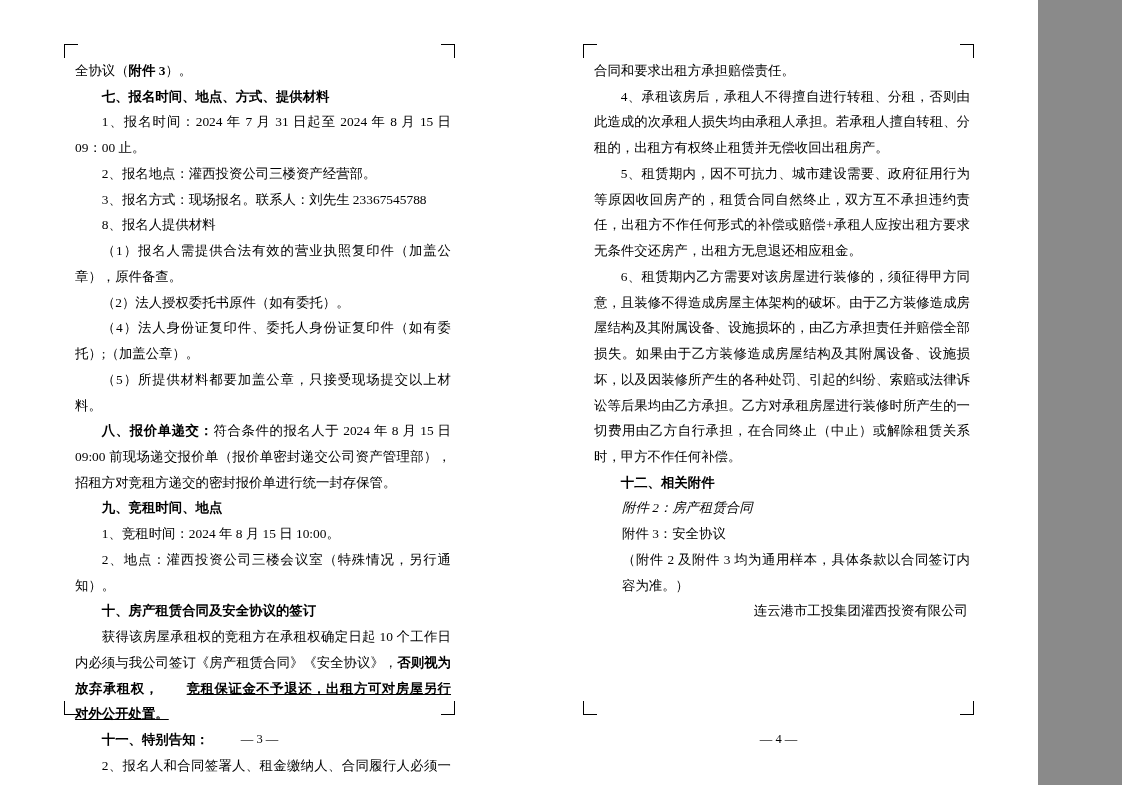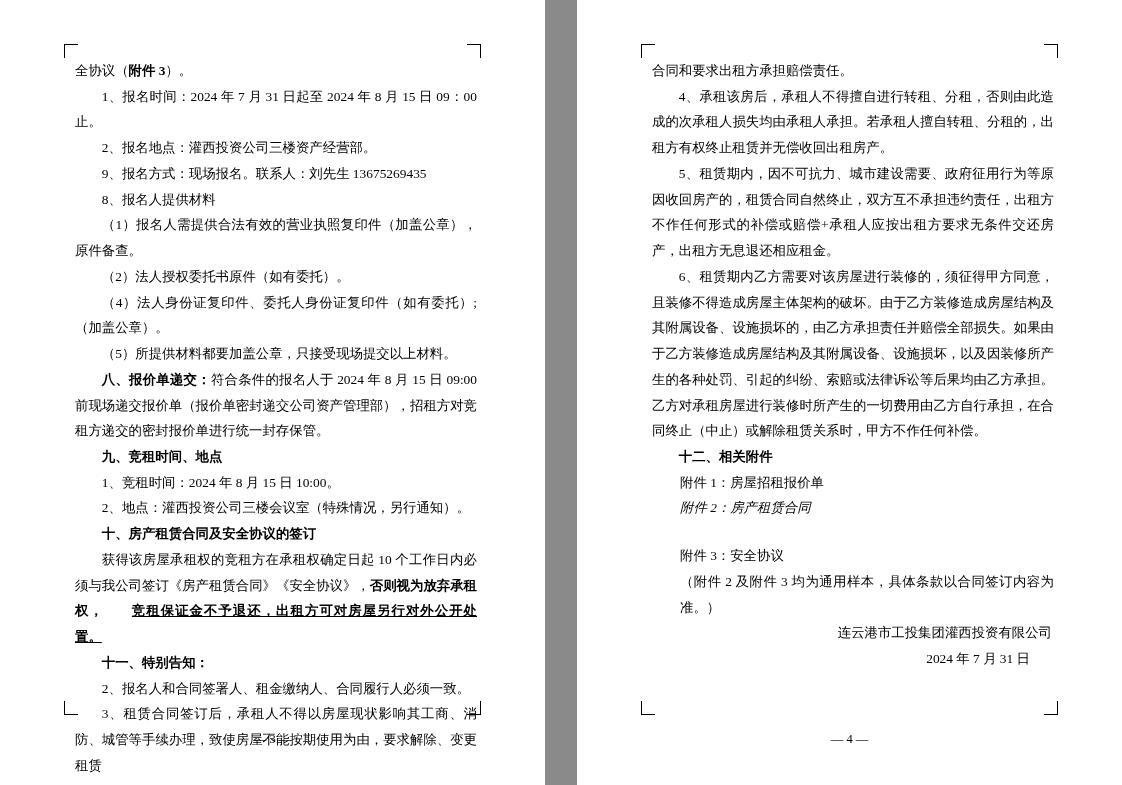--- a/index.html
+++ b/index.html
@@ -8,21 +8,21 @@
     background: #8a8a8a;
   }
   body {
     width: 1122px;
     height: 785px;
     font-family: "Liberation Serif", "DejaVu Serif", serif;
     overflow: hidden;
   }
   .workspace {
     position: relative;
-    width: 1122px;
+    width: 1038px;
     height: 785px;
     background: #8a8a8a;
     display: flex;
     justify-content: space-between;
   }
   .page {
     position: relative;
     width: 545px;
     height: 785px;
     background: #ffffff;
@@ -93,23 +93,24 @@
 
 <div class="workspace">
 
   <div class="page page-left">
     <div class="crop tl"></div>
     <div class="crop tr"></div>
     <div class="crop bl"></div>
     <div class="crop br"></div>
     <div class="content" id="body-0">
         <p class="noindent">全协议（<b>附件 3</b>）。</p>
+        <p class="heading">七、报名时间、地点、方式、提供材料</p>
         <p>1、报名时间：2024 年 7 月 31 日起至 2024 年 8 月 15 日 09：00 止。</p>
         <p>2、报名地点：灌西投资公司三楼资产经营部。</p>
-        <p>9、报名方式：现场报名。联系人：刘先生   13675269435</p>
+        <p>3、报名方式：现场报名。联系人：刘先生   23367545788</p>
         <p>8、报名人提供材料</p>
         <p>（1）报名人需提供合法有效的营业执照复印件（加盖公章），原件备查。</p>
         <p>（2）法人授权委托书原件（如有委托）。</p>
         <p>（4）法人身份证复印件、委托人身份证复印件（如有委托）;（加盖公章）。</p>
         <p>（5）所提供材料都要加盖公章，只接受现场提交以上材料。</p>
         <p><b>八、报价单递交：</b>符合条件的报名人于 2024 年 8 月 15 日 09:00 前现场递交报价单（报价单密封递交公司资产管理部），招租方对竞租方递交的密封报价单进行统一封存保管。</p>
         <p class="heading">九、竞租时间、地点</p>
         <p>1、竞租时间：2024 年 8 月 15 日 10:00。</p>
         <p>2、地点：灌西投资公司三楼会议室（特殊情况，另行通知）。</p>
         <p class="heading">十、房产租赁合同及安全协议的签订</p>
@@ -125,23 +126,21 @@
     <div class="crop tl"></div>
     <div class="crop tr"></div>
     <div class="crop bl"></div>
     <div class="crop br"></div>
     <div class="content" id="body-1">
         <p class="noindent">合同和要求出租方承担赔偿责任。</p>
         <p>4、承租该房后，承租人不得擅自进行转租、分租，否则由此造成的次承租人损失均由承租人承担。若承租人擅自转租、分租的，出租方有权终止租赁并无偿收回出租房产。</p>
         <p>5、租赁期内，因不可抗力、城市建设需要、政府征用行为等原因收回房产的，租赁合同自然终止，双方互不承担违约责任，出租方不作任何形式的补偿或赔偿+承租人应按出租方要求无条件交还房产，出租方无息退还相应租金。</p>
         <p>6、租赁期内乙方需要对该房屋进行装修的，须征得甲方同意，且装修不得造成房屋主体架构的破坏。由于乙方装修造成房屋结构及其附属设备、设施损坏的，由乙方承担责任并赔偿全部损失。如果由于乙方装修造成房屋结构及其附属设备、设施损坏，以及因装修所产生的各种处罚、引起的纠纷、索赔或法律诉讼等后果均由乙方承担。乙方对承租房屋进行装修时所产生的一切费用由乙方自行承担，在合同终止（中止）或解除租赁关系时，甲方不作任何补偿。</p>
         <p class="heading">十二、相关附件</p>
-        <p class="noindent" style="padding-left: 28px;">附件 1：房屋招租报价单</p>
         <p class="noindent" style="padding-left: 28px; font-style: italic;">附件 2：房产租赁合同</p>
-        <p class="noindent" style="padding-left: 28px; margin-top: 22px;">附件 3：安全协议</p>
+        <p class="noindent" style="padding-left: 28px;">附件 3：安全协议</p>
         <p class="noindent" style="padding-left: 28px;">（附件 2 及附件 3 均为通用样本，具体条款以合同签订内容为准。）</p>
         <p class="sign">连云港市工投集团灌西投资有限公司</p>
-        <p class="sign2">2024 年 7 月 31 日</p>
       </div>
     <div class="footer">— 4 —</div>
   </div>
 
 </div>
 
 </body></html>

